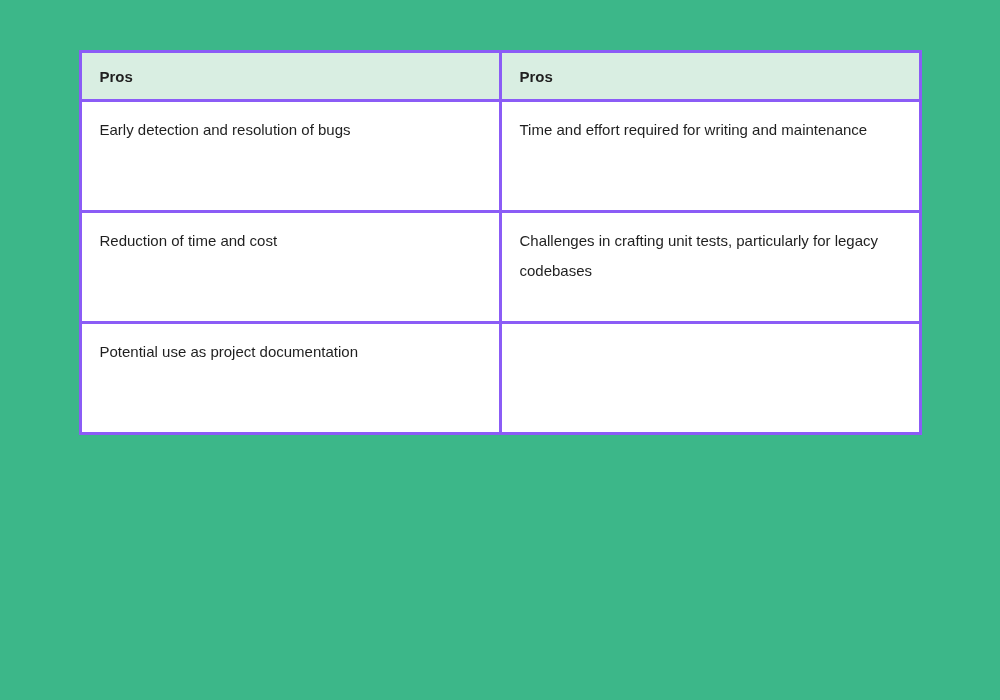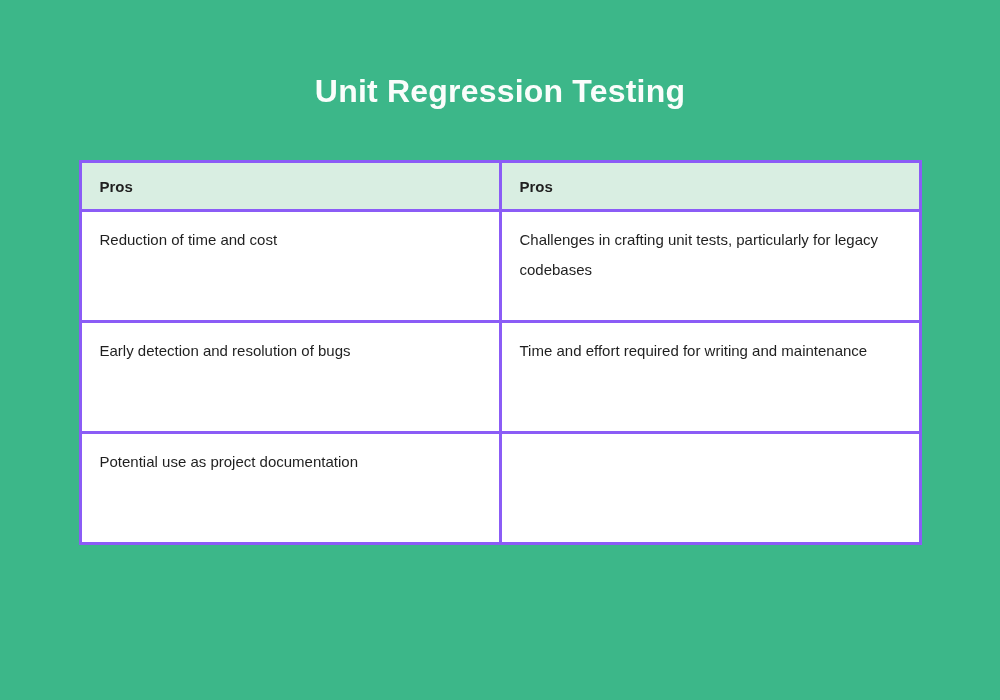--- a/index.html
+++ b/index.html
@@ -58,37 +58,36 @@
     font-weight: 400;
     background: #ffffff;
     box-sizing: content-box;
   }
 </style>
 </head>
 <body>
 
 <div class="page">
 
-  <h1 class="title">Unit Regression Testing</h1>
 
   <table class="pros-cons">
     <thead>
       <tr>
         <th>Pros</th>
         <th>Pros</th>
       </tr>
     </thead>
     <tbody>
       <tr>
+        <td>Early detection and resolution of bugs</td>
+        <td>Time and effort required for writing and maintenance</td>
+      </tr>
+      <tr>
         <td>Reduction of time and cost</td>
         <td>Challenges in crafting unit tests, particularly for legacy codebases</td>
-      </tr>
-      <tr>
-        <td>Early detection and resolution of bugs</td>
-        <td>Time and effort required for writing and maintenance</td>
       </tr>
       <tr>
         <td>Potential use as project documentation</td>
         <td></td>
       </tr>
     </tbody>
   </table>
 
 </div>
 

